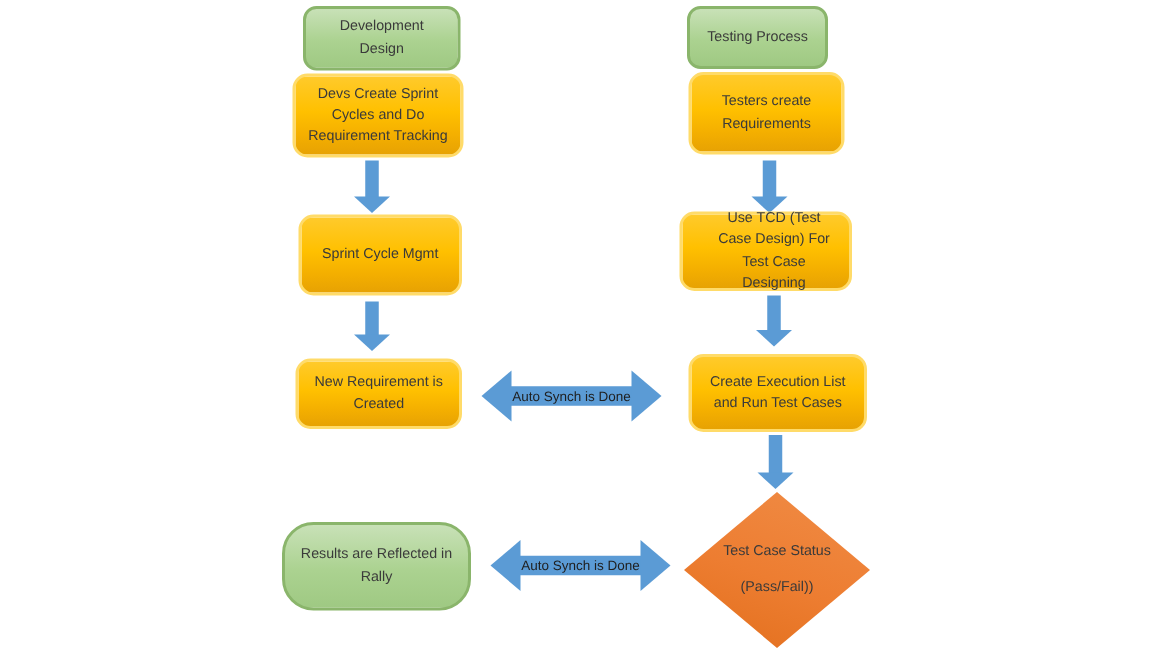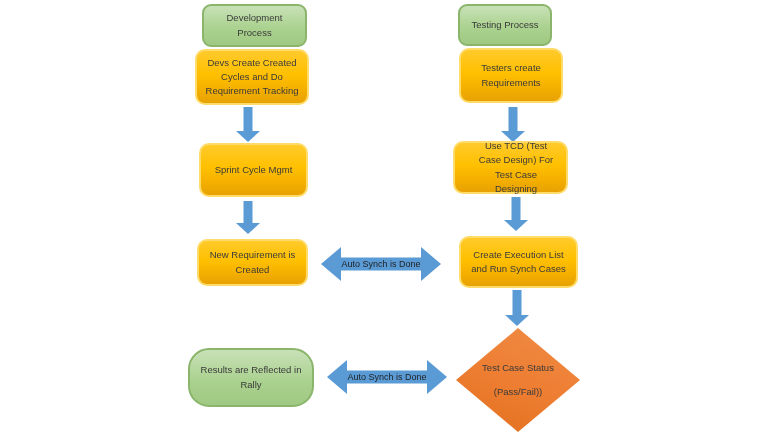--- a/index.html
+++ b/index.html
@@ -58,25 +58,25 @@
     position:absolute;inset:0;display:flex;align-items:center;justify-content:center;
     font-size:9px;color:#1f1f1f;
   }
 </style>
 </head>
 <body>
 
 <div id="canvas">
 
   <div class="node green" style="left:202px;top:4px;width:105px;height:43px;">
-    <span>Development Process</span>
+    <span>Development Design</span>
   </div>
 
   <div class="node yellow" style="left:195px;top:49px;width:114px;height:56px;">
-    <span>Devs Create Created Cycles and Do Requirement Tracking</span>
+    <span>Devs Create Sprint Cycles and Do Requirement Tracking</span>
   </div>
 
   <div class="darrow" style="left:236px;top:107px;height:35px;">
     <div class="stem"></div>
     <div class="head"></div>
   </div>
 
   <div class="node yellow" style="left:199px;top:143px;width:109px;height:54px;">
     <span>Sprint Cycle Mgmt</span>
   </div>
@@ -110,21 +110,21 @@
   <div class="node yellow" style="left:453px;top:141px;width:115px;height:53px;padding-left:18px;">
     <span>Use TCD (Test Case Design) For Test Case Designing</span>
   </div>
 
   <div class="darrow" style="left:504px;top:197px;height:34px;">
     <div class="stem"></div>
     <div class="head"></div>
   </div>
 
   <div class="node yellow" style="left:459px;top:236px;width:119px;height:52px;">
-    <span>Create Execution List and Run Synch Cases</span>
+    <span>Create Execution List and Run Test Cases</span>
   </div>
 
   <div class="darrow" style="left:505px;top:290px;height:36px;">
     <div class="stem"></div>
     <div class="head"></div>
   </div>
 
   <div class="node diamond" style="left:456px;top:328px;width:124px;height:104px;">
     <span class="dlbl">Test Case Status</span>
     <span class="dsub">(Pass/Fail))</span>

